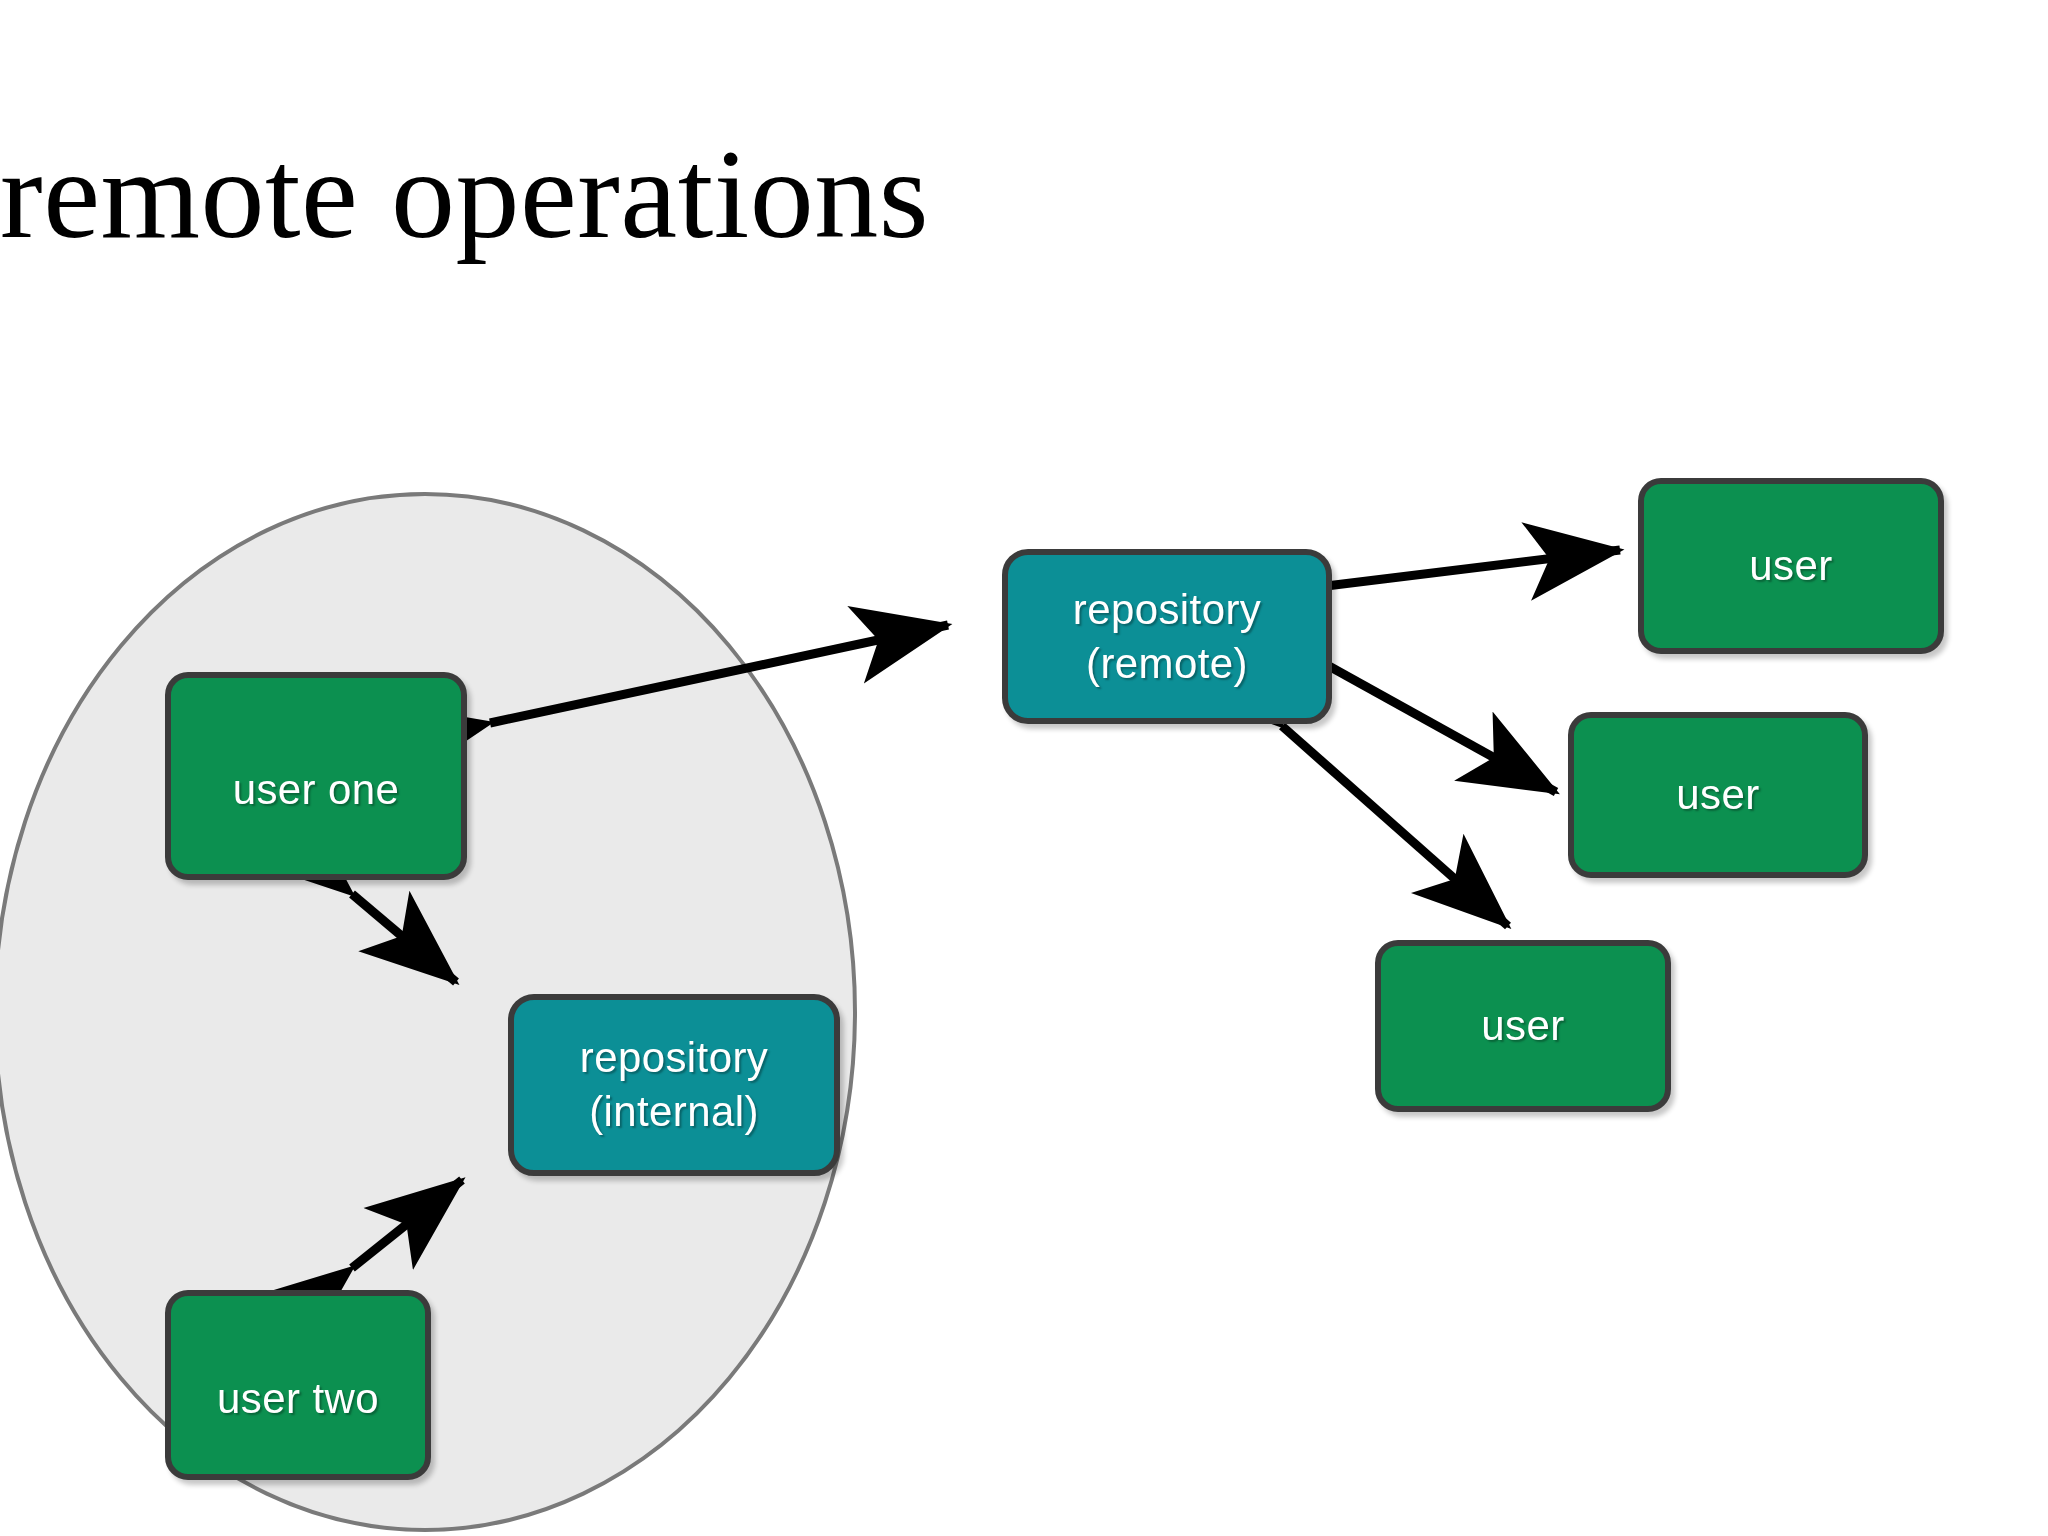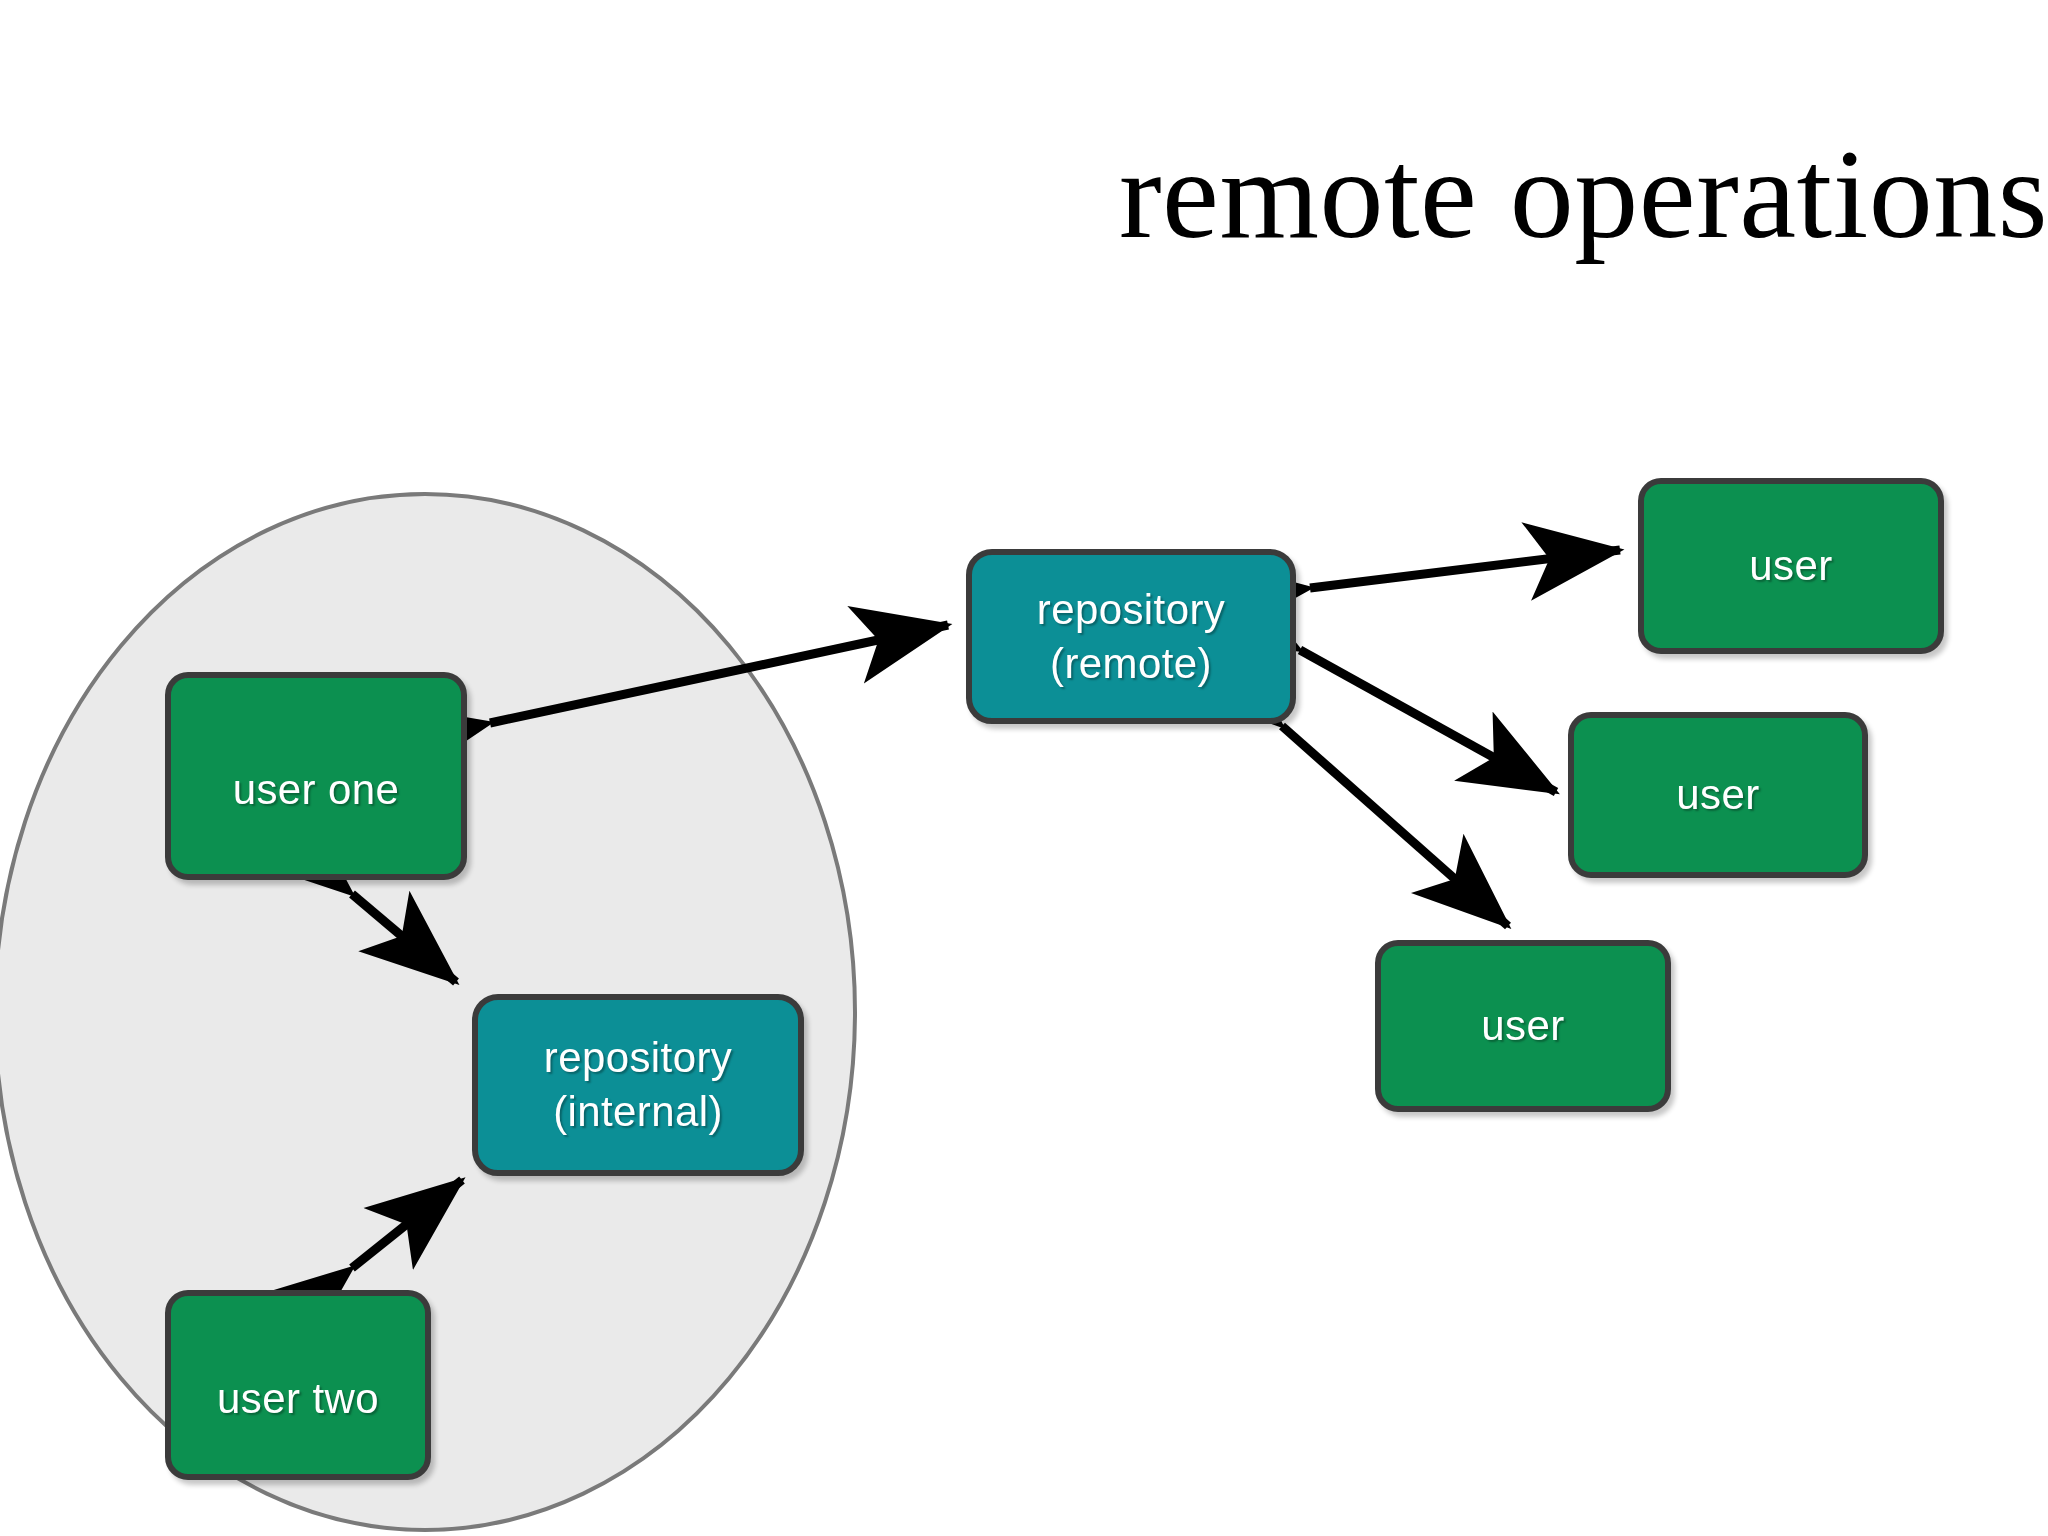--- a/index.html
+++ b/index.html
@@ -16,21 +16,21 @@
     height: 1536px;
     background: #ffffff;
   }
 
   
   #title {
     position: absolute;
     left: 0;
     top: 130px;
     width: 2048px;
-    text-align: right;
+    text-align: left;
     font-family: "Liberation Serif", "DejaVu Serif", serif;
     font-size: 128px;
     line-height: 1.0;
     color: #000000;
     letter-spacing: 0.5px;
     font-weight: 400;
   }
 
   
   #canvas {
@@ -52,21 +52,21 @@
     text-align: center;
     color: #ffffff;
     font-family: "Liberation Sans", sans-serif;
     font-size: 42px;
     line-height: 1.28;
     letter-spacing: 0.4px;
     text-shadow: 2px 2px 2px rgba(0,0,0,0.30);
     box-shadow: 4px 5px 5px rgba(0,0,0,0.22);
   }
   .node.green { background: #0c9050; border-radius: 23px; }
-  .node.teal  { background: #0c8f96; }
+  .node.teal  { background: #0c8f96; margin-left: 36px; }
 
   .node .label { padding: 0 10px; }
 
   
   #node-user-one       { left:165px;  top:672px;   width:302px; height:208px; }
   #node-user-one .label{ transform: translateY(14px); }
   #node-repo-internal  { left:472px;  top:994px;   width:332px; height:182px; }
   #node-user-two       { left:165px;  top:1290px;  width:266px; height:190px; }
   #node-user-two .label{ transform: translateY(14px); }
 

